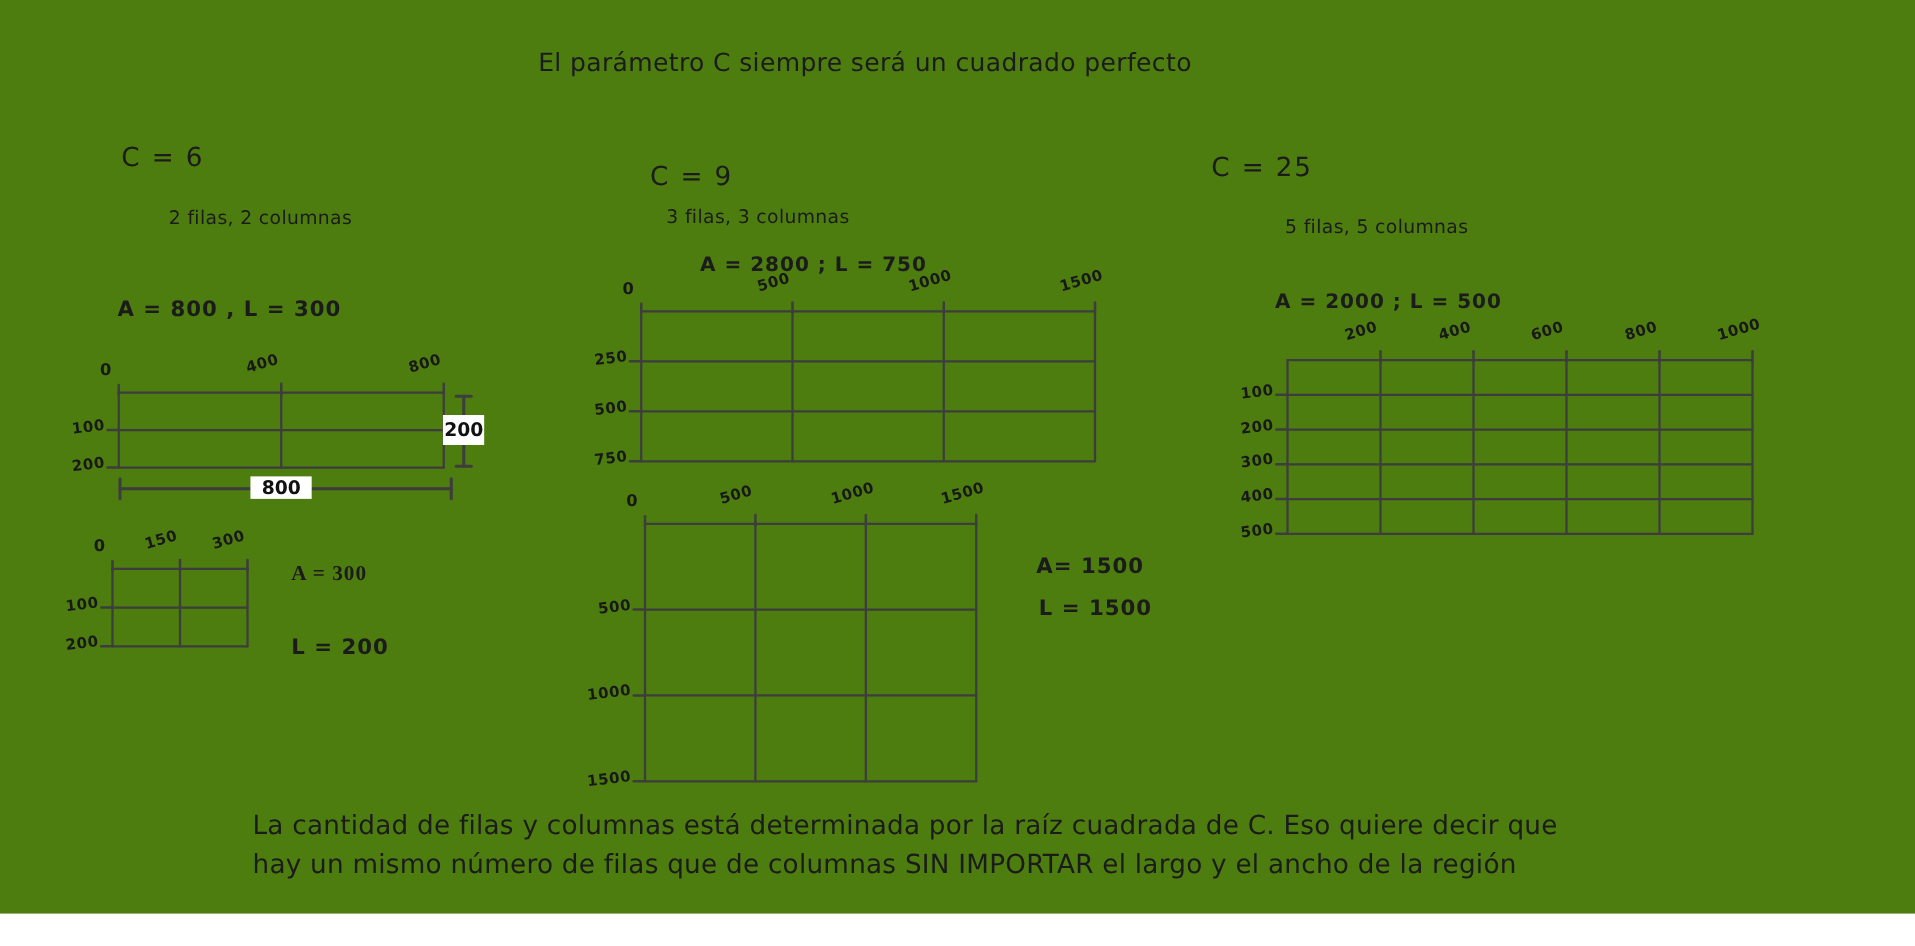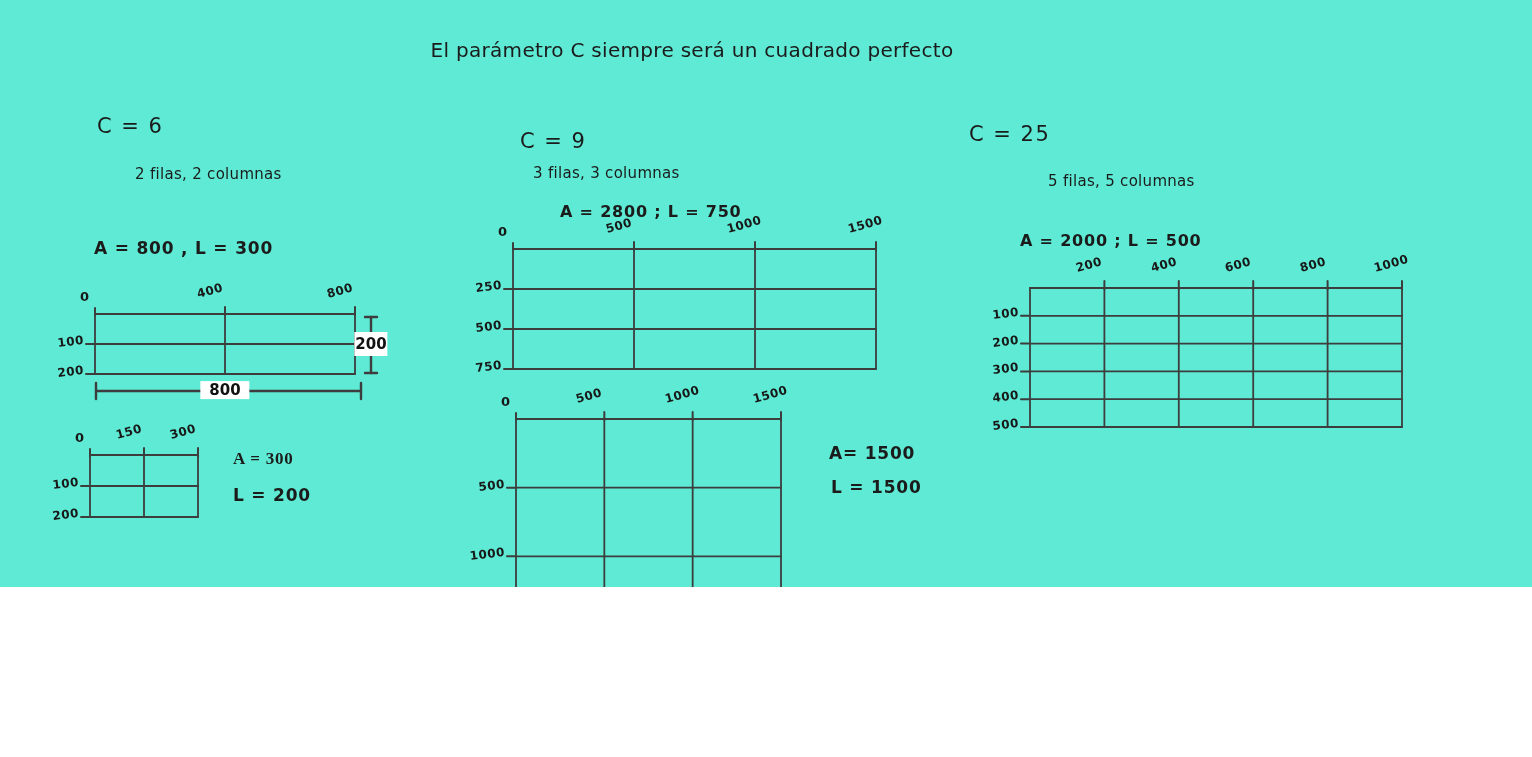--- a/index.html
+++ b/index.html
@@ -1,17 +1,17 @@
 <!DOCTYPE html>
 <html><head>
 <meta charset="utf-8">
 <style>
   html,body{margin:0;padding:0;background:#ffffff;}
   .canvas{
-    position:relative;width:1532px;height:587px;background:#5eead4;overflow:hidden;
+    position:relative;width:1532px;height:731px;background:#4d7c0f;overflow:hidden;
     font-family:"DejaVu Sans","Liberation Sans",sans-serif;color:#1b1b1b;
   }
   .abs{position:absolute;white-space:nowrap;}
   .title{top:38px;left:74px;width:1236px;text-align:center;font-size:20px;letter-spacing:.3px;}
   .c-label{font-size:21px;letter-spacing:1.5px;}
   .dims-label{font-size:15px;letter-spacing:.3px;}
   .al-label{font-size:16px;font-weight:bold;letter-spacing:.8px;}
   .al-big{font-size:17px;font-weight:bold;letter-spacing:.8px;}
   .footer-line{font-size:21px;letter-spacing:.2px;line-height:31px;}
   .grid-fig{position:absolute;}
@@ -79,21 +79,21 @@
         <line x1="-9" y1="31" x2="-1" y2="31" stroke="#3d3d3d" stroke-width="2" stroke-linecap="round"></line>
         <line x1="-9" y1="62" x2="-1" y2="62" stroke="#3d3d3d" stroke-width="2" stroke-linecap="round"></line>
       </svg>
       <span class="tick origin" style="left: -15px; top: -25px;">0</span>
       <span class="tick xt" style="left: 28px; top: -27px;">150</span>
       <span class="tick xt" style="left: 82px; top: -27px;">300</span>
       <span class="tick yt" style="left: -47px; width: 36px; top: 22px;">100</span>
       <span class="tick yt" style="left: -47px; width: 36px; top: 53px;">200</span>
     </div>
   <div class="abs al-big" style="left:233px;top:449px;font-family:Liberation Serif, serif;">A = 300</div>
-  <div class="abs al-big" style="left:233px;top:485px;text-align:center;">L = 200</div>
+  <div class="abs al-big" style="left:233px;top:508px;text-align:center;">L = 200</div>
 
   <div class="abs c-label" style="left:520px;top:113px;margin-top:16px;">C = 9</div>
   <div class="abs dims-label" style="left:533px;top:164px;">3 filas, 3 columnas</div>
   <div class="abs al-label" style="left:560px;top:202px;">A = 2800 ;   L = 750</div>
   <div class="grid-fig" style="left:513px;top:249px;width:363px;height:120px;">
       <svg width="363" height="120">
         <line x1="0" y1="0" x2="0" y2="120" stroke="#3d3d3d" stroke-width="1.8" stroke-linecap="round"></line>
         <line x1="121" y1="0" x2="121" y2="120" stroke="#3d3d3d" stroke-width="1.8" stroke-linecap="round"></line>
         <line x1="242" y1="0" x2="242" y2="120" stroke="#3d3d3d" stroke-width="1.8" stroke-linecap="round"></line>
         <line x1="363" y1="0" x2="363" y2="120" stroke="#3d3d3d" stroke-width="1.8" stroke-linecap="round"></line>
@@ -140,21 +140,21 @@
       <span class="tick xt" style="left: 150.667px; top: -27px;">1000</span>
       <span class="tick xt" style="left: 239px; top: -27px;">1500</span>
       <span class="tick yt" style="left: -47px; width: 36px; top: 59.6667px;">500</span>
       <span class="tick yt" style="left: -47px; width: 36px; top: 128.333px;">1000</span>
       <span class="tick yt" style="left: -47px; width: 36px; top: 197px;">1500</span>
     </div>
   <div class="abs al-big" style="left:829px;top:443px;">A= 1500</div>
   <div class="abs al-big" style="left:831px;top:477px;">L = 1500</div>
 
   <div class="abs c-label" style="left:969px;top:122px;">C = 25</div>
-  <div class="abs dims-label" style="left:1028px;top:172px;margin-left:20px;">5 filas, 5 columnas</div>
+  <div class="abs dims-label" style="left:1028px;top:172px;">5 filas, 5 columnas</div>
   <div class="abs al-label" style="left:1020px;top:231px;">A = 2000  ;   L = 500</div>
   <div class="grid-fig" style="left:1030px;top:288px;width:372px;height:139px;">
       <svg width="372" height="139">
         <line x1="0" y1="0" x2="0" y2="139" stroke="#3d3d3d" stroke-width="1.8" stroke-linecap="round"></line>
         <line x1="74.4" y1="0" x2="74.4" y2="139" stroke="#3d3d3d" stroke-width="1.8" stroke-linecap="round"></line>
         <line x1="148.8" y1="0" x2="148.8" y2="139" stroke="#3d3d3d" stroke-width="1.8" stroke-linecap="round"></line>
         <line x1="223.2" y1="0" x2="223.2" y2="139" stroke="#3d3d3d" stroke-width="1.8" stroke-linecap="round"></line>
         <line x1="297.6" y1="0" x2="297.6" y2="139" stroke="#3d3d3d" stroke-width="1.8" stroke-linecap="round"></line>
         <line x1="372" y1="0" x2="372" y2="139" stroke="#3d3d3d" stroke-width="1.8" stroke-linecap="round"></line>
         <line x1="0" y1="0" x2="372" y2="0" stroke="#3d3d3d" stroke-width="1.8" stroke-linecap="round"></line>
@@ -179,14 +179,18 @@
       <span class="tick xt" style="left: 197.2px; top: -27px;">600</span>
       <span class="tick xt" style="left: 271.6px; top: -27px;">800</span>
       <span class="tick xt" style="left: 346px; top: -27px;">1000</span>
       <span class="tick yt" style="left: -47px; width: 36px; top: 18.8px;">100</span>
       <span class="tick yt" style="left: -47px; width: 36px; top: 46.6px;">200</span>
       <span class="tick yt" style="left: -47px; width: 36px; top: 74.4px;">300</span>
       <span class="tick yt" style="left: -47px; width: 36px; top: 102.2px;">400</span>
       <span class="tick yt" style="left: -47px; width: 36px; top: 130px;">500</span>
     </div>
 
+  <div class="abs" style="left:202px;top:645px;">
+    <div class="footer-line">La cantidad de filas y columnas está determinada por la raíz cuadrada de C. Eso quiere decir que</div>
+    <div class="footer-line">hay un mismo número de filas que de columnas SIN IMPORTAR el largo y el ancho de la región</div>
+  </div>
 
 </div>
 
 </body></html>

